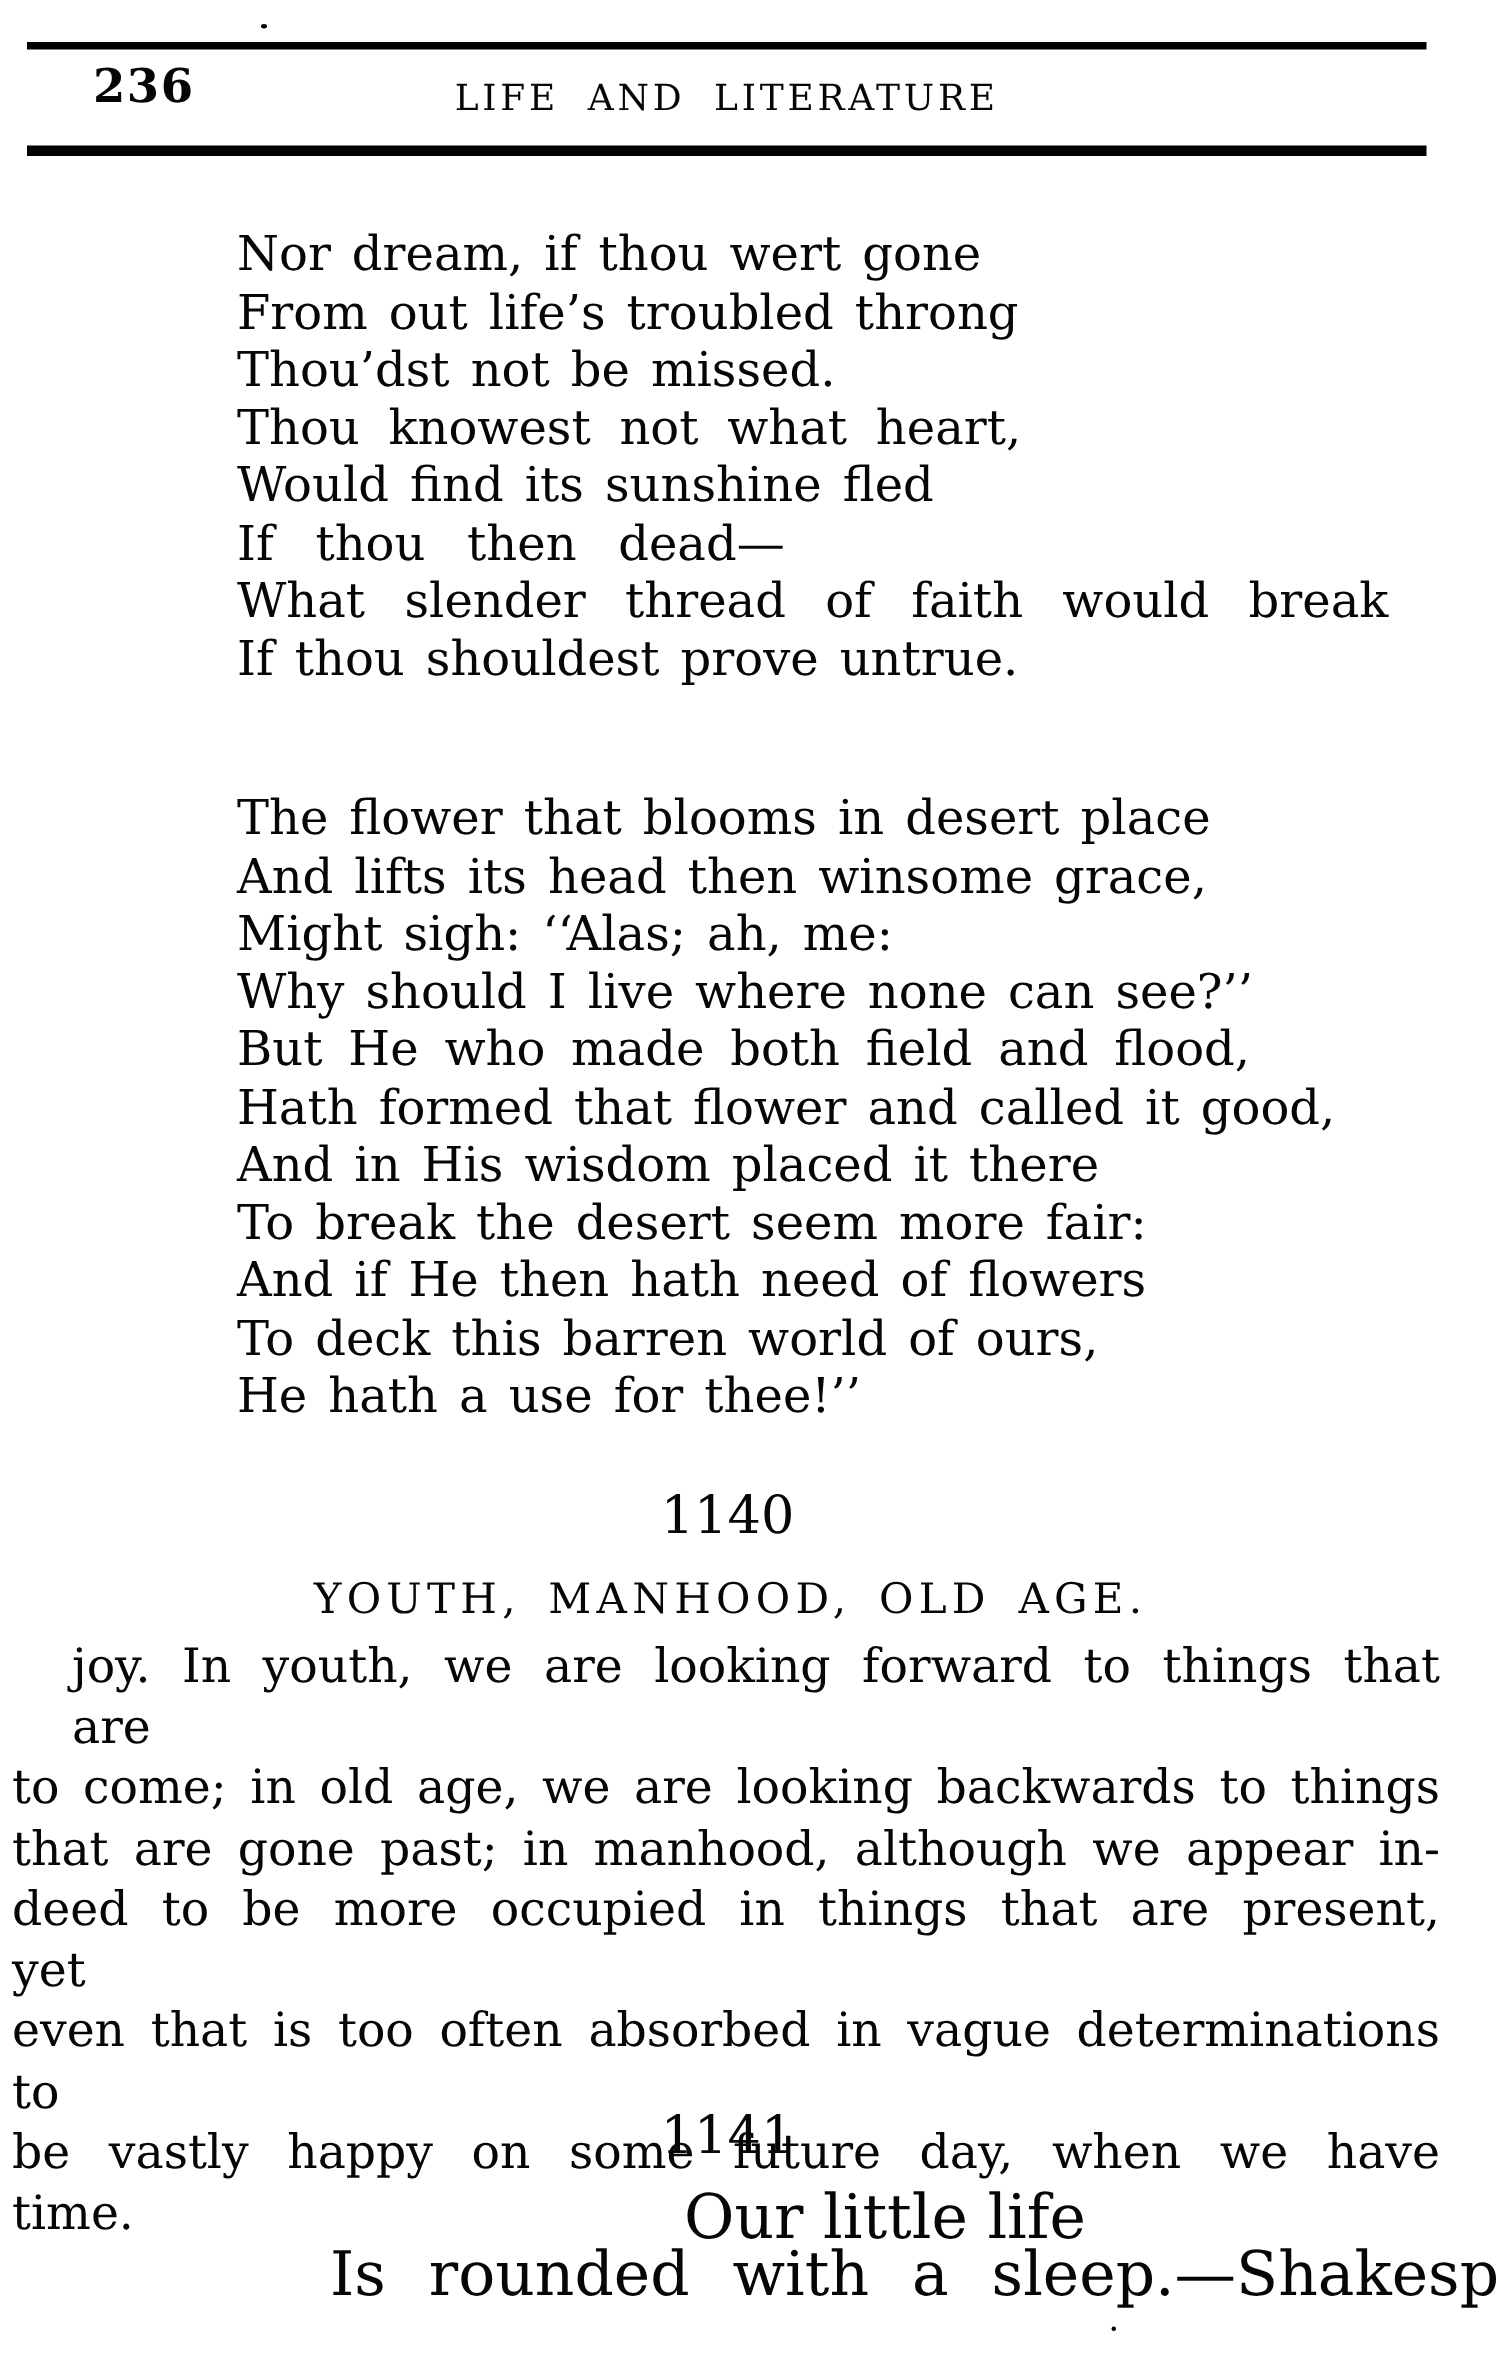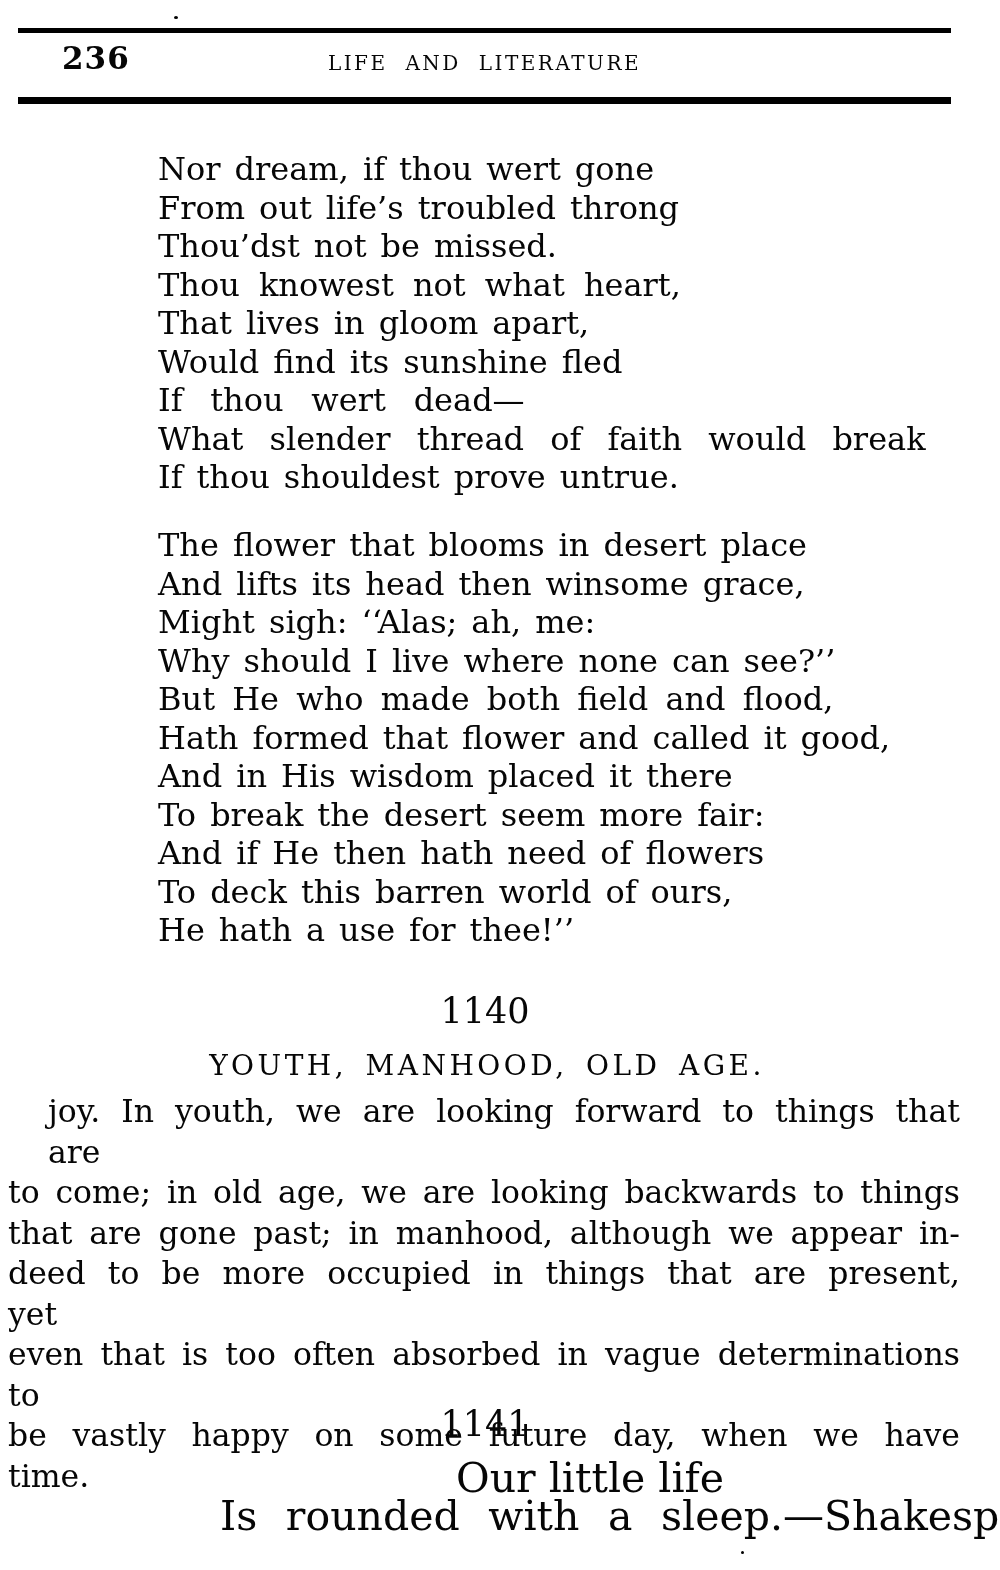--- a/index.html
+++ b/index.html
@@ -5,21 +5,21 @@
   html,body{margin:0;padding:0;background:#ffffff;}
   .page{
     position:relative;width:1000px;height:1570px;background:#ffffff;
     font-family:"DejaVu Serif",serif;color:#060606;overflow:hidden;
   }
   .rule{position:absolute;left:18px;width:933px;background:#000;}
   .rule-top{top:28px;height:5px;}
   .rule-bottom{top:97px;height:7px;}
   .pagenum{position:absolute;left:22px;top:40px;font-size:31px;font-weight:bold;letter-spacing:1px;margin-left:40px;}
   .running{position:absolute;left:18px;top:51px;width:933px;text-align:center;
-    font-size:20px;letter-spacing:2.5px;word-spacing:9px;}
+    font-size:24px;letter-spacing:2.5px;word-spacing:9px;}
   .poem{position:absolute;left:118px;font-size:32px;line-height:38.5px;margin-left:40px;}
   .poem1{top:150px;}
   .poem2{top:526px;}
   .pline{word-spacing:0.12em;white-space:nowrap;}
   .secnum{position:absolute;left:0;width:970px;text-align:center;font-size:35px;}
   #n1140{top:991px;}
   #n1141{top:1404px;}
   .sechead{position:absolute;left:0;top:1049px;width:974px;text-align:center;
     font-size:28px;letter-spacing:3.5px;word-spacing:6px;}
   .para{position:absolute;left:8px;top:1091px;width:952px;font-size:31.5px;line-height:40.5px;}
@@ -46,23 +46,22 @@
   <div class="pagenum">236</div>
   <div class="running">LIFE AND LITERATURE</div>
 
   <div class="rule rule-bottom"></div>
 
   <div class="poem poem1">
       <div class="pline">Nor dream, if thou wert gone</div>
       <div class="pline">From out life’s troubled throng</div>
       <div class="pline">Thou’dst not be missed.</div>
       <div class="pline" style="word-spacing: 0.28em;">Thou knowest not what heart,</div>
-      <div class="pline">That lives in gloom apart,</div>
       <div class="pline">Would find its sunshine fled</div>
-      <div class="pline" style="word-spacing: 0.55em;">If thou wert dead—</div>
+      <div class="pline" style="word-spacing: 0.55em;">If thou then dead—</div>
       <div class="pline" style="word-spacing: 0.5em;">What slender thread of faith would break</div>
       <div class="pline">If thou shouldest prove untrue.</div>
     </div>
 
   <div class="poem poem2">
       <div class="pline">The flower that blooms in desert place</div>
       <div class="pline">And lifts its head then winsome grace,</div>
       <div class="pline">Might sigh: ‘‘Alas; ah, me:</div>
       <div class="pline">Why should I live where none can see?’’</div>
       <div class="pline" style="word-spacing: 0.22em;">But He who made both field and flood,</div>

